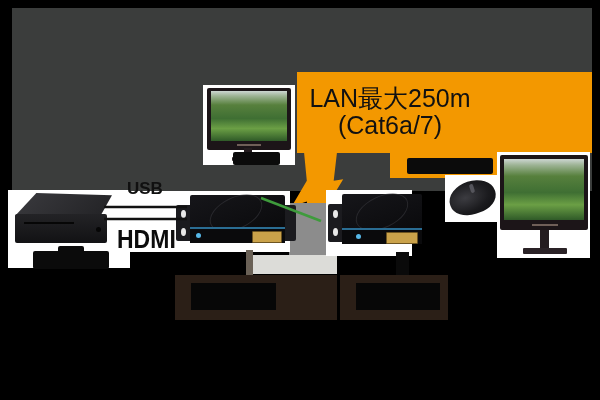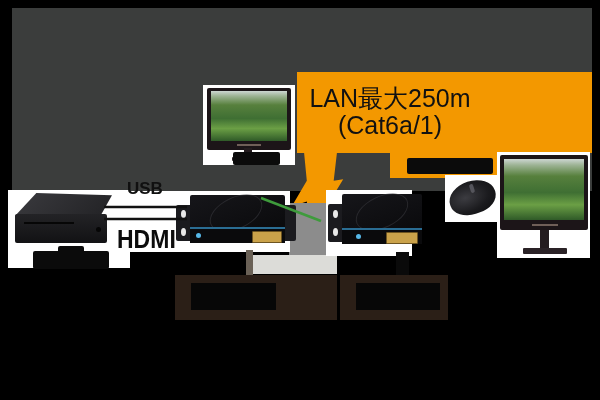--- a/index.html
+++ b/index.html
@@ -107,21 +107,21 @@
 
 <div id="stage">
 
   <div class="abs header-panel"></div>
 
   <div class="abs callout-main"></div>
   <div class="abs callout-lobe"></div>
   <div class="abs callout-tail"></div>
   <div class="abs callout-text">
     <div>LAN最大250m</div>
-    <div>(Cat6a/1)</div>
+    <div>(Cat6a/7)</div>
   </div>
 
   <div class="abs gap-shade"></div>
   <div class="abs paper-strip"></div>
 
   <div class="abs photo monitor1-box">
     <div class="bezel" style="left:4px;top:3px;width:84px;height:62px;">
       <div class="screen" style="left:4px;top:3px;width:76px;height:50px;"></div>
       <div class="brandline" style="left:30px;top:56px;width:24px;"></div>
     </div>

